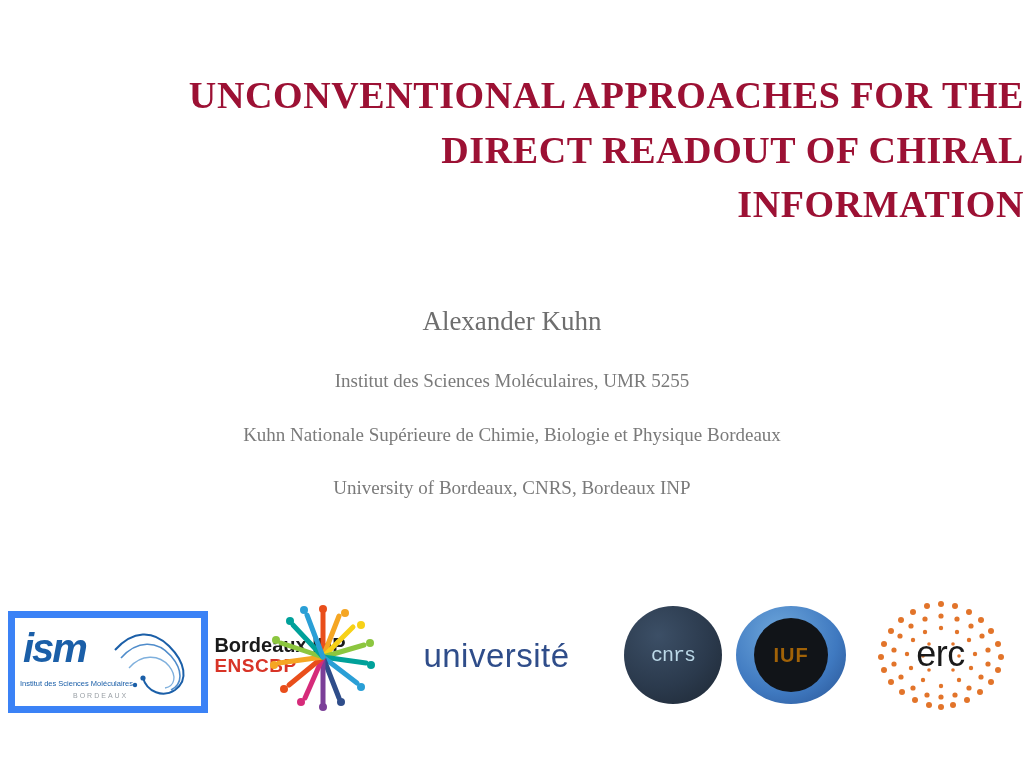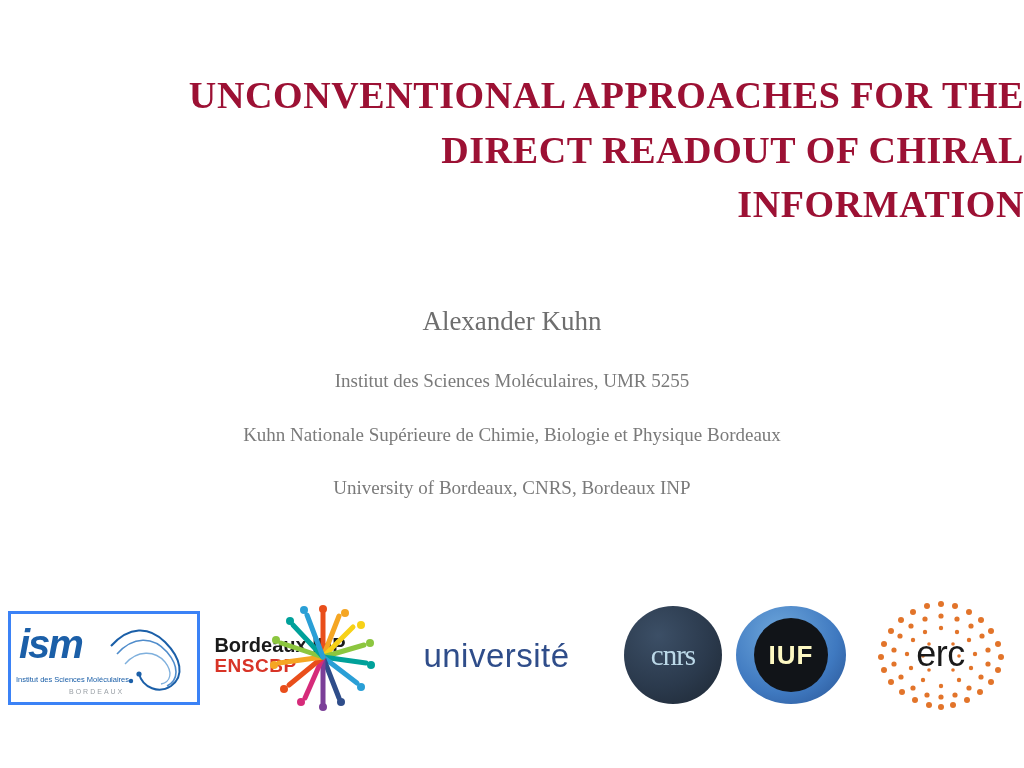--- a/index.html
+++ b/index.html
@@ -78,21 +78,21 @@
     height: 110px;
     display: flex;
     align-items: center;
     justify-content: center;
   }
 
   
   .logo-ism {
     left: 8px;
     width: 186px;
-    border: 3px solid #3b82f6;
+    border: 7px solid #3b82f6;
     background: #ffffff;
     height: 88px;
     top: 11px;
   }
   .ism-inner {
     position: relative;
     width: 100%;
     height: 100%;
   }
   .ism-word {
@@ -196,22 +196,22 @@
     width: 98px;
     height: 98px;
     border-radius: 50%;
     background: radial-gradient(circle at 35% 30%, #3c4f66 0%, #2b3a4d 55%, #1d2733 100%);
     position: relative;
     display: flex;
     align-items: center;
     justify-content: center;
   }
   .cnrs-text {
-    font-family: Liberation Serif, serif;
-    font-size: 29px;
+    font-family: Liberation Mono, monospace;
+    font-size: 20px;
     color: #bcd9e8;
     letter-spacing: -1px;
   }
 
   
   .logo-iuf {
     left: 731px;
     width: 120px;
   }
   .iuf-outer {
@@ -228,22 +228,22 @@
     height: 74px;
     border-radius: 50%;
     background: #111418;
     display: flex;
     align-items: center;
     justify-content: center;
   }
   .iuf-text {
     font-family: "Liberation Sans", sans-serif;
     font-weight: bold;
-    font-size: 26px;
-    color: #fef9c3;
+    font-size: 20px;
+    color: #a16207;
     letter-spacing: 1px;
   }
 
   
   .logo-erc {
     left: 868px;
     width: 145px;
   }
   .erc-wrap {
     position: relative;

